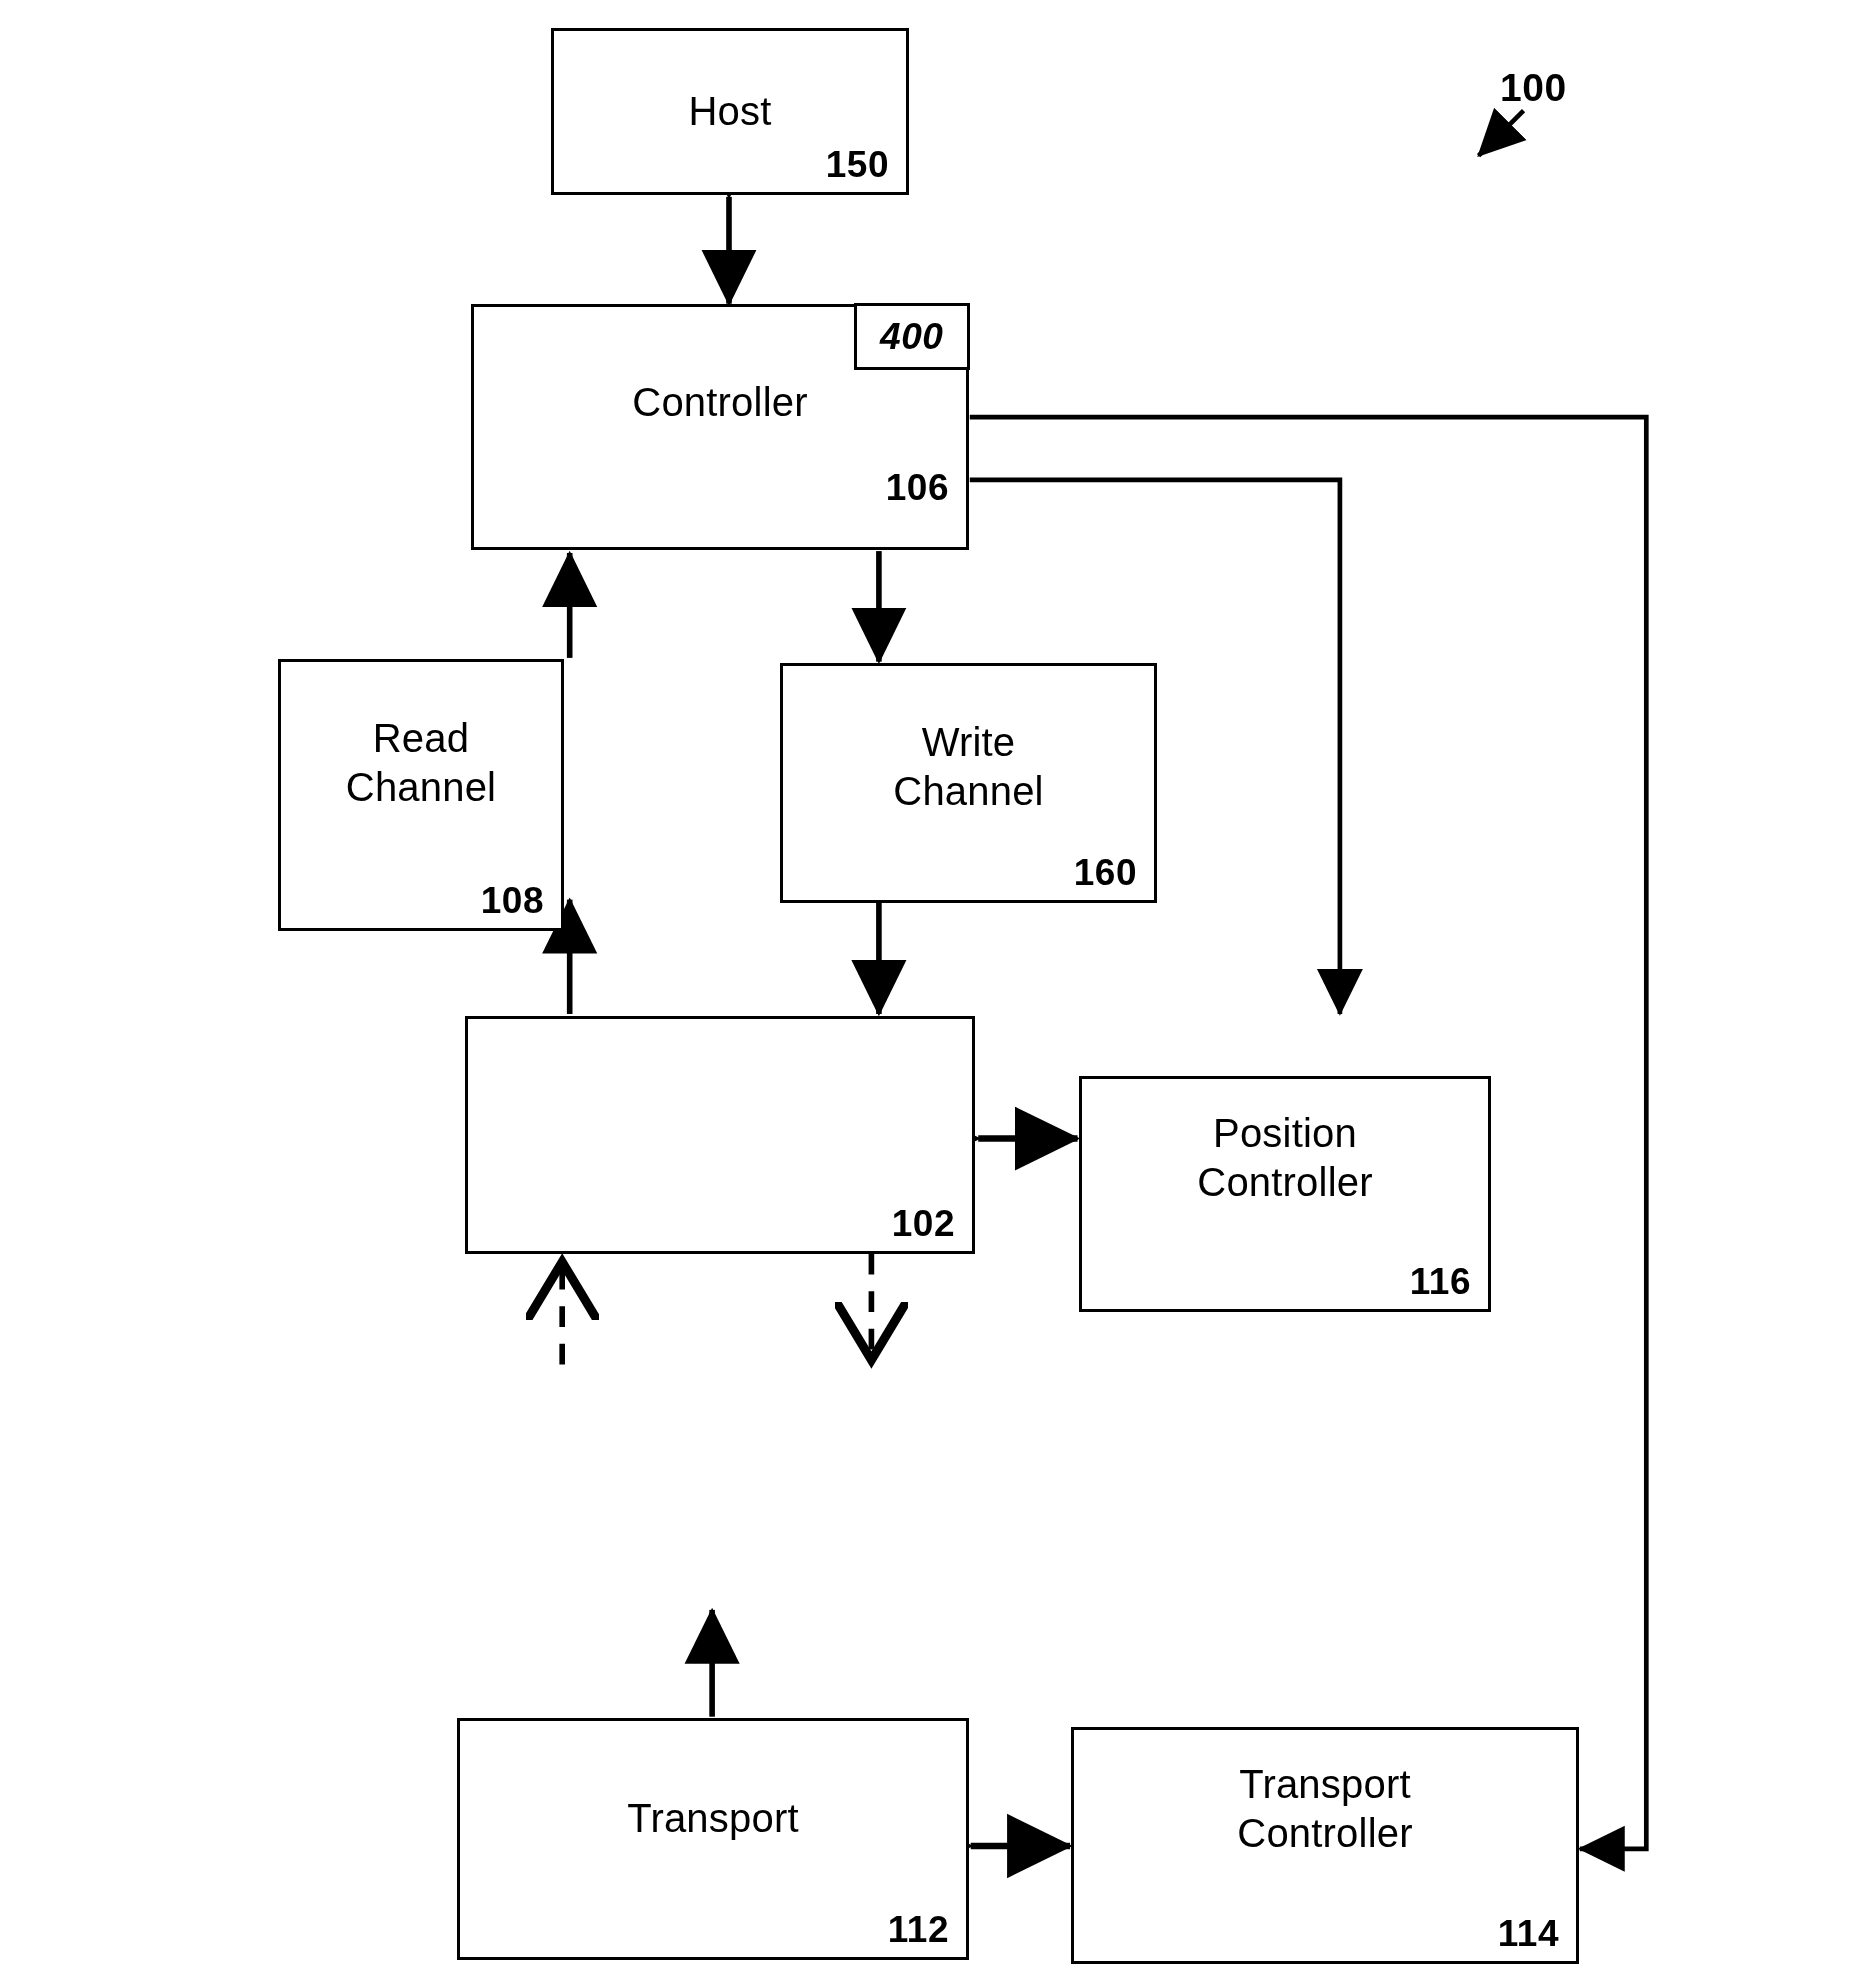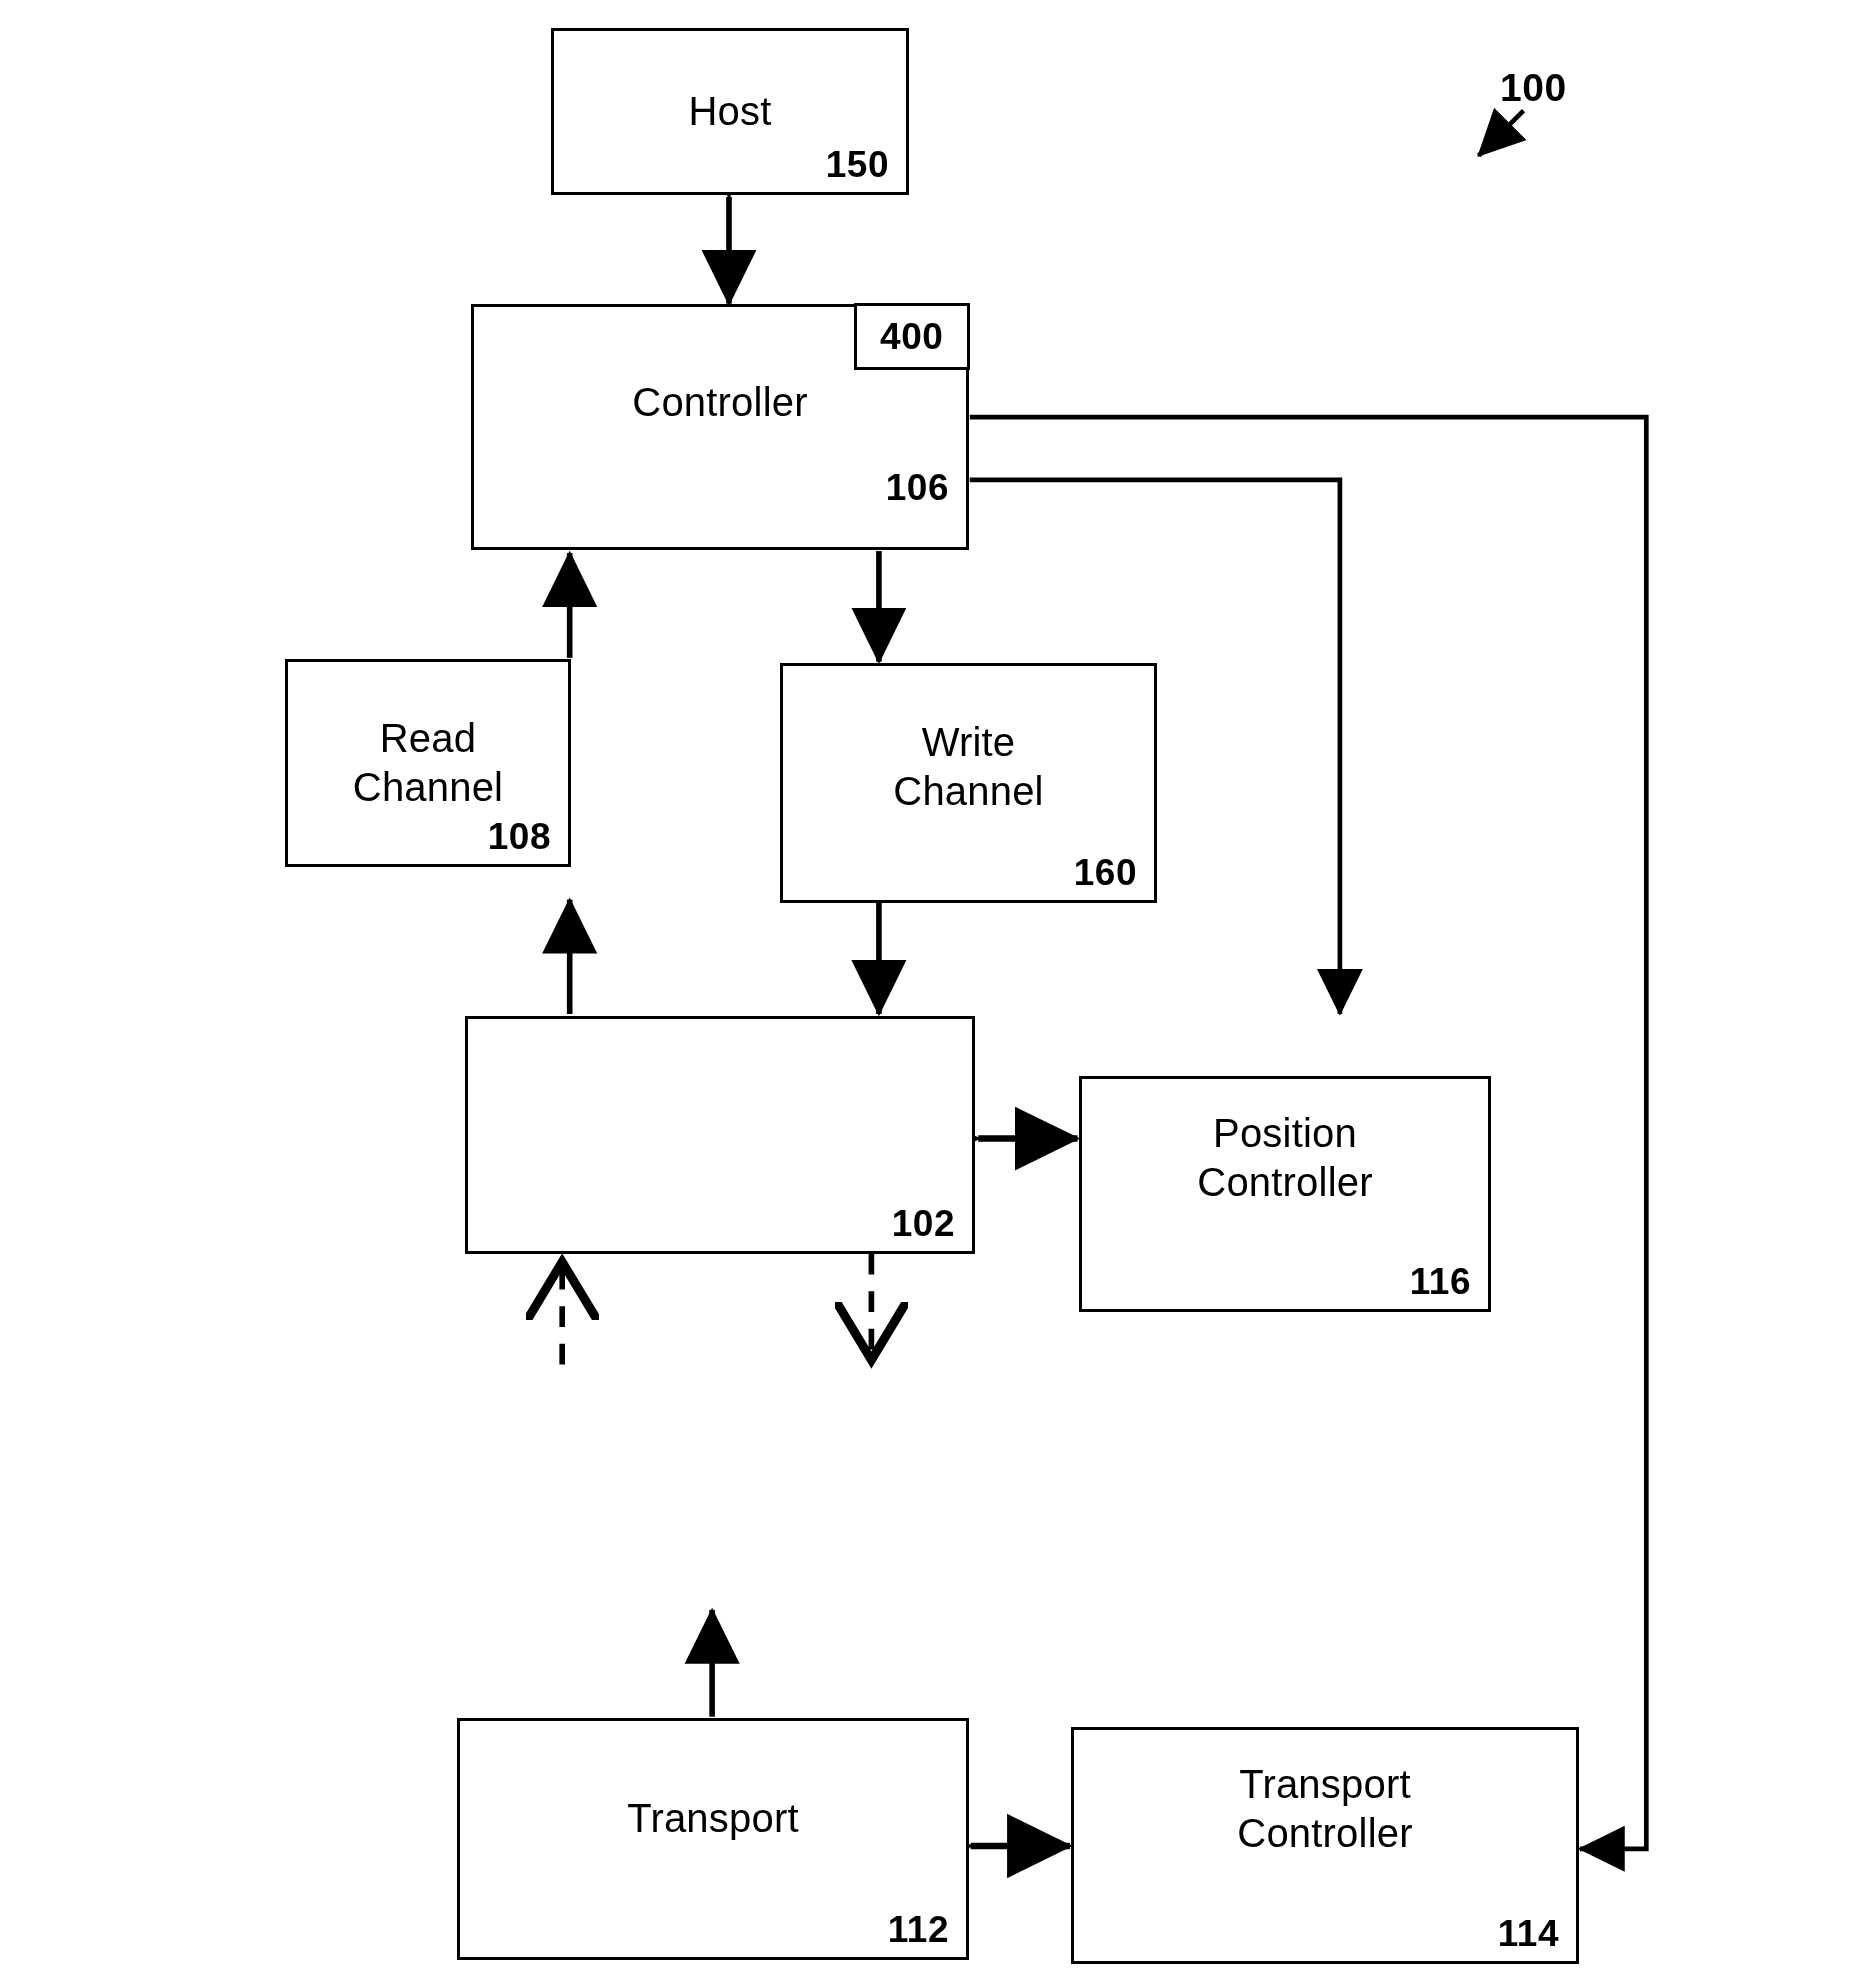--- a/index.html
+++ b/index.html
@@ -55,20 +55,21 @@
     letter-spacing: 0.5px;
   }
   .subnode {
     position: absolute;
     box-sizing: border-box;
     border: 3.7px solid #000000;
     background: #ffffff;
     display: flex;
     align-items: center;
     justify-content: center;
+    font-style: italic;
   }
   .subnode .subnode-ref {
     font-size: 37px;
     font-weight: 700;
     letter-spacing: 0.5px;
   }
   .fig-callout {
     position: absolute;
     font-size: 39px;
     font-weight: 700;
@@ -152,21 +153,21 @@
   </div>
 
   <div class="node" style="left:471px; top:304px; width:498px; height:246px;">
     <div class="node-label" style="top:71px;">Controller</div>
     <div class="subnode" style="right:-3.7px; top:-3.7px; width:116px; height:67px;">
       <span class="subnode-ref">400</span>
     </div>
     <div class="node-ref" style="bottom:39px;margin-left:8px;">106</div>
   </div>
 
-  <div class="node" style="left:278px; top:659px; width:286px; height:208px;margin-left:7px;">
+  <div class="node" style="left:278px; top:659px; width:286px; height:272px;">
     <div class="node-label" style="top:52px;">Read
 Channel</div>
     <div class="node-ref">108</div>
   </div>
 
   <div class="node" style="left:780px; top:663px; width:377px; height:240px;">
     <div class="node-label" style="top:52px;">Write
 Channel</div>
     <div class="node-ref">160</div>
   </div>

